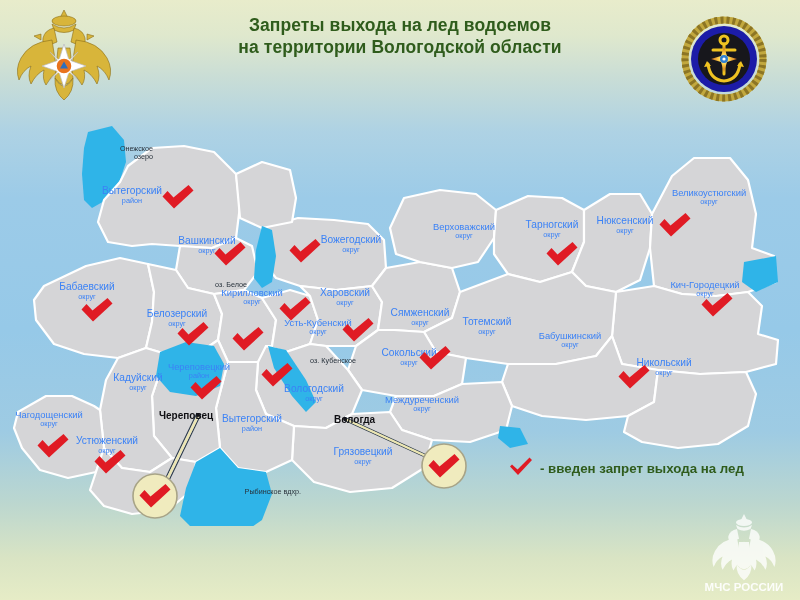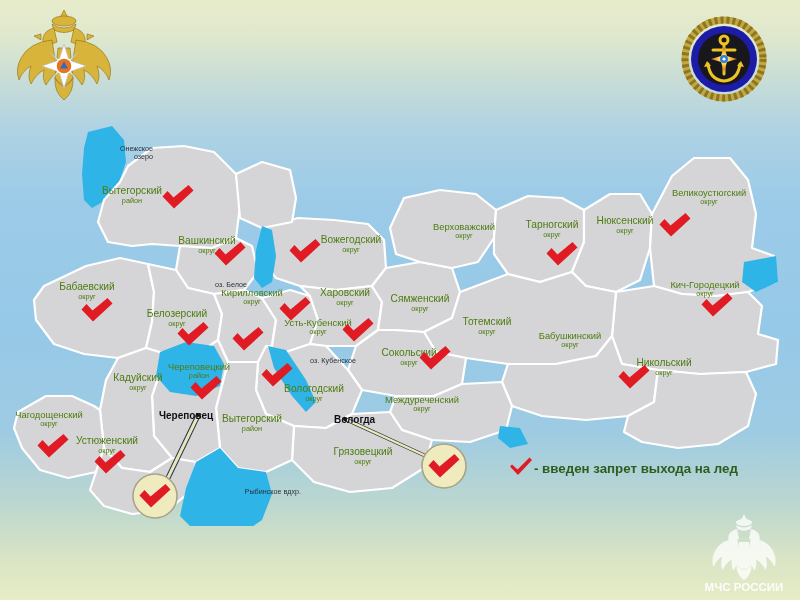--- a/index.html
+++ b/index.html
@@ -34,21 +34,21 @@
 
   .logo-left  { position: absolute; left: 8px;  top: 4px;  width: 112px; height: 104px; }
   .logo-right { position: absolute; left: 676px; top: 14px; width: 96px;  height: 90px; }
   .logo-wm    { position: absolute; left: 698px; top: 512px; width: 92px; height: 82px; }
 
   
   #mapsvg { position: absolute; left: 0; top: 96px; width: 800px; height: 430px; }
 
   
   .rlabel {
-    position: absolute; text-align: center; color: #4d7c0f;
+    position: absolute; text-align: center; color: #3b82f6;
     line-height: 1.05; pointer-events: none; white-space: nowrap;
   }
   .rlabel .nm { display:block; font-size: 9.4px; font-weight: 400; }
   .rlabel .sub { display:block; font-size: 7.3px; font-weight: 400; margin-top: .5px; }
   .rlabel.big .nm { font-size: 10.2px; }
 
   .lakelabel {
     position: absolute; text-align: right; color: #28323c;
     font-size: 7.2px; line-height: 1.15; white-space: nowrap; pointer-events: none;
   }
@@ -59,21 +59,21 @@
   .citydot {
     position: absolute; width: 4px; height: 4px; border-radius: 50%;
     background: #14141a;
   }
 
   
   .check { position: absolute; pointer-events: none; }
 
   
   .legend { position: absolute; left: 508px; top: 456px; width: 280px; }
-  .legend-row { display: flex; align-items: flex-start; }
+  .legend-row { display: flex; align-items: flex-start; gap: 6px; }
   .legend-text {
     font-size: 13.3px; font-weight: bold; color: #2f5c1c;
     line-height: 1.45; padding-top: 3px; max-width: 232px;
   }
 </style>
 </head>
 <body>
 
 <div id="stage">
 
@@ -99,20 +99,24 @@
 
       <g transform="translate(56,62)">
         <path d="M0 -22 L5 -6 L22 0 L5 6 L0 22 L-5 6 L-22 0 L-5 -6 Z" fill="#ffffff" stroke="#b9b9bd" stroke-width="0.7"></path>
         <path d="M14 -14 L5 -4 L4 -5 ZM14 14 L4 5 L5 4 ZM-14 14 L-5 4 L-4 5 ZM-14 -14 L-4 -5 L-5 -4 Z" fill="#ffffff" stroke="#b9b9bd" stroke-width="0.6"></path>
         <circle cx="0" cy="0" r="8" fill="#e8731e" stroke="#ffffff" stroke-width="1.4"></circle>
         <path d="M0 -4.6 L4 2.6 L-4 2.6 Z" fill="#2d6fbd"></path>
       </g>
     </svg>
   </div>
 
+  <div class="title-block">
+    <div class="title-line">Запреты выхода на лед водоемов</div>
+    <div class="title-line">на территории Вологодской области</div>
+  </div>
 
   <div class="logo-right">
     <svg viewBox="0 0 96 90" width="96" height="90">
       <defs>
         <radialGradient id="gstar" cx="50%" cy="50%" r="50%">
           <stop offset="0%" stop-color="#ffffff"></stop>
           <stop offset="40%" stop-color="#ffd24a"></stop>
           <stop offset="100%" stop-color="#c4611a"></stop>
         </radialGradient>
       </defs>
@@ -254,21 +258,21 @@
         <span class="sub">округ</span>
       </div>
       <div class="rlabel big" style="left: 254px; top: 384px; width: 120px;">
         <span class="nm">Вологодский</span>
         <span class="sub">округ</span>
       </div>
       <div class="rlabel big" style="left: 349px; top: 348px; width: 120px;">
         <span class="nm">Сокольский</span>
         <span class="sub">округ</span>
       </div>
-      <div class="rlabel big" style="left: 360px; top: 294px; width: 120px;">
+      <div class="rlabel big" style="left: 360px; top: 308px; width: 120px;">
         <span class="nm">Сямженский</span>
         <span class="sub">округ</span>
       </div>
       <div class="rlabel" style="left: 404px; top: 222px; width: 120px;">
         <span class="nm">Верховажский</span>
         <span class="sub">округ</span>
       </div>
       <div class="rlabel big" style="left: 427px; top: 317px; width: 120px; text-align: center;">
         <span class="nm">Тотемский</span>
         <span class="sub">округ</span>

